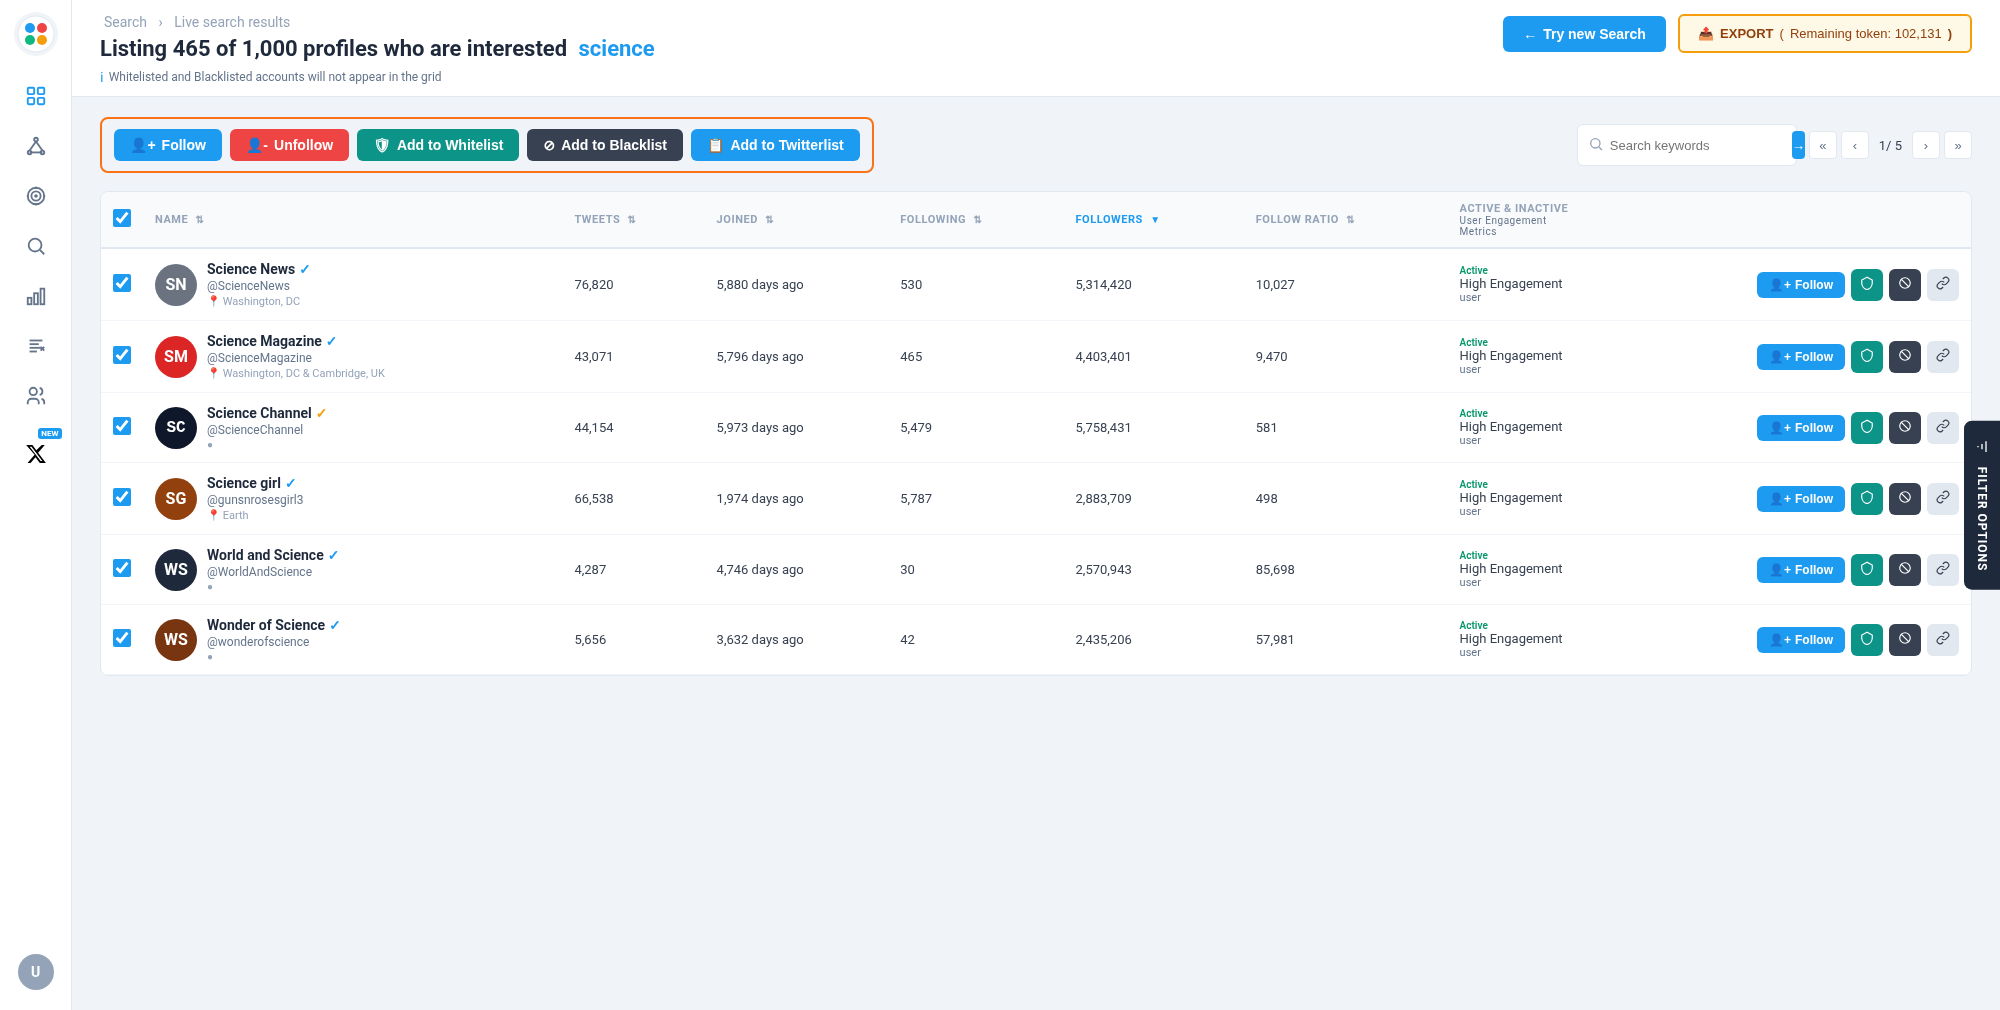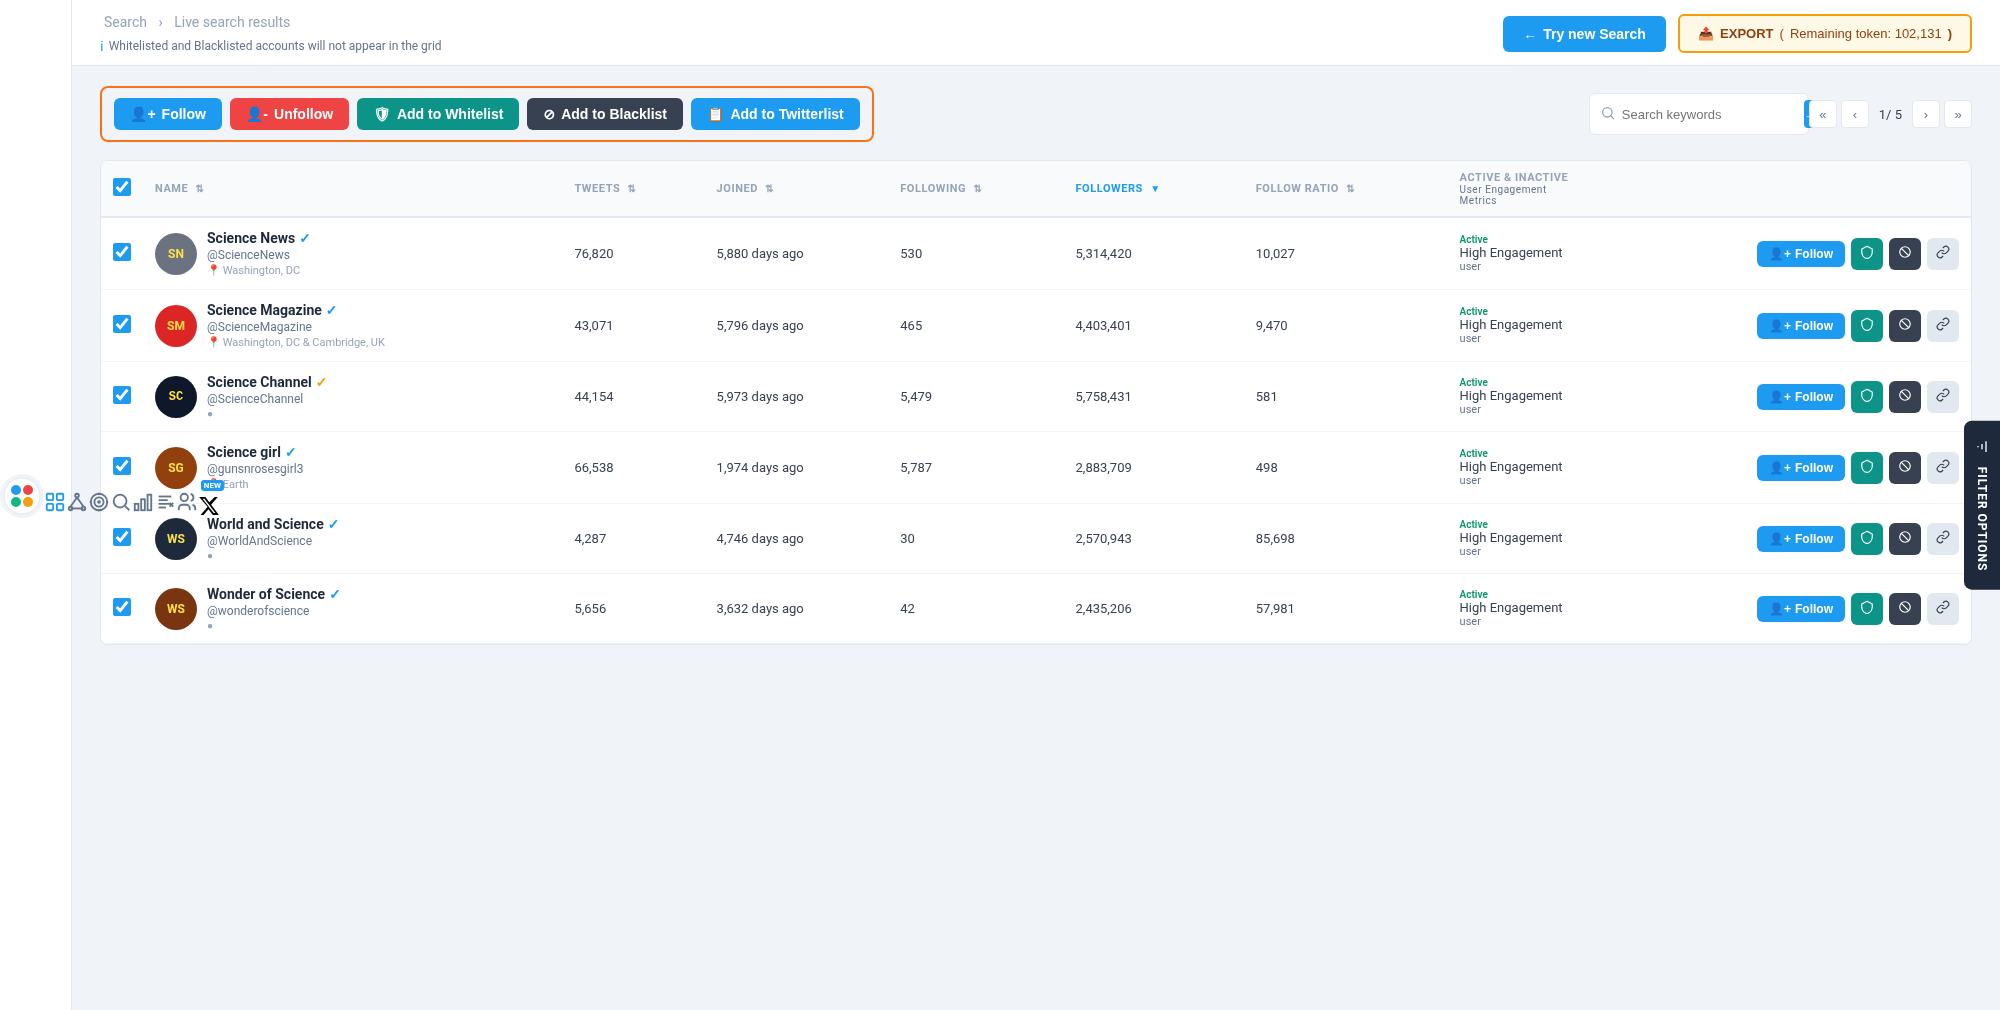--- a/index.html
+++ b/index.html
@@ -10,20 +10,21 @@
       height: 1010px;
       overflow: hidden;
       font-size: 14px;
     }
 
     
     .sidebar {
       width: 72px;
       background: #fff;
       display: flex;
+      flex-direction: column;
       align-items: center;
       padding: 12px 0;
       border-right: 1px solid #e2e8f0;
       flex-shrink: 0;
       position: relative;
     }
     .sidebar-logo {
       width: 44px;
       height: 44px;
       margin-bottom: 18px;
@@ -225,20 +226,21 @@
       cursor: pointer;
       display: flex;
       align-items: center;
       gap: 6px;
     }
 
     
     .toolbar-right {
       display: flex;
       align-items: center;
+      gap: 12px;
     }
     .search-box {
       display: flex;
       align-items: center;
       background: #fff;
       border: 1px solid #e2e8f0;
       border-radius: 6px;
       padding: 6px 10px;
       gap: 6px;
       width: 220px;
@@ -351,22 +353,22 @@
       gap: 10px;
     }
     .avatar-img {
       width: 42px;
       height: 42px;
       border-radius: 50%;
       display: flex;
       align-items: center;
       justify-content: center;
       font-weight: 700;
-      font-size: 12px;
-      color: #fde047;
+      font-size: 16px;
+      color: #ffffff;
       flex-shrink: 0;
       overflow: hidden;
     }
     .name-info .display-name {
       font-weight: 700;
       color: #1e293b;
       font-size: 14px;
       display: flex;
       align-items: flex-start;
       gap: 4px;
@@ -577,20 +579,26 @@
 
 <div class="main">
 
   <div class="header">
     <div style="display:flex; justify-content:space-between; align-items:flex-start;">
       <div>
         <div class="breadcrumb">
           <span>Search</span>
           <span>›</span>
           <span>Live search results</span>
+        </div>
+        <div style="display:flex; align-items:center; margin-bottom:6px;">
+          <h1 class="page-title">
+            <span>Listing 465 of 1,000 profiles who are interested</span>
+            <span class="keyword" style="margin-left:6px;">science</span>
+          </h1>
         </div>
         <div class="whitelist-notice">
           <span class="info-icon">ℹ</span>
           <span>Whitelisted and Blacklisted accounts will not appear in the grid</span>
         </div>
       </div>
       <div class="header-actions">
         <button class="btn-try-search">
           <span>←</span>
           <span>Try new Search</span>

